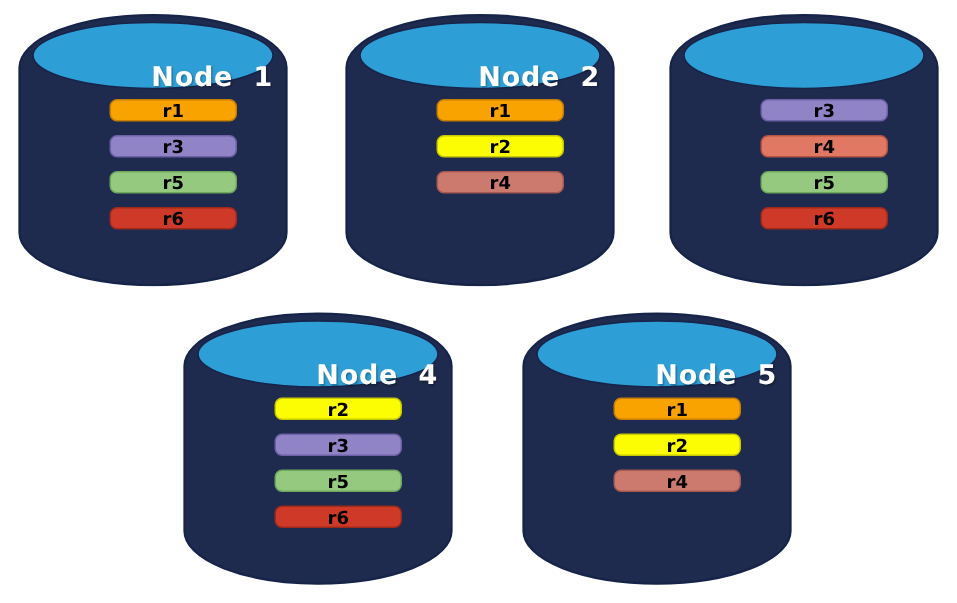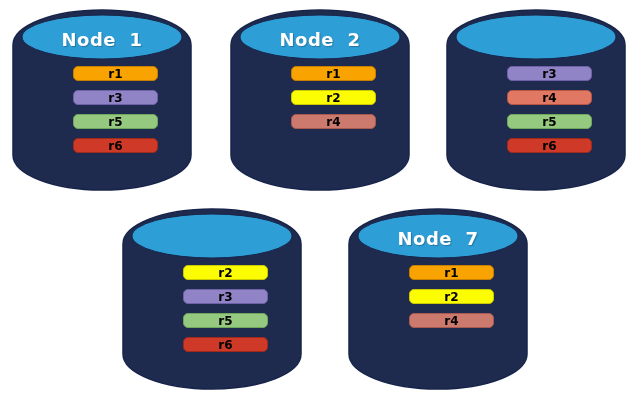--- a/index.html
+++ b/index.html
@@ -32,26 +32,26 @@
     stroke-width: 1.5;
   }
   .cyl-top {
     fill: var(--cylinder_top, #2E9ED6);
     stroke: var(--cylinder_outline, #16234A);
     stroke-width: 1;
   }
   .node-label {
     position: absolute;
     left: 10px;
-    top: 12px;
+    top: 24px;
     width: 160px;
     height: 36px;
     display: flex;
     align-items: center;
-    justify-content: center;
+    justify-content: flex-end;
     color: var(--node_label_text, #ffffff);
     font-size: 18px;
     font-weight: bold;
     letter-spacing: 0.5px;
     white-space: pre;
     text-shadow: 1px 1px 1px rgba(0,0,0,0.25);
   }
   .bars {
     position: absolute;
     left: 33px;
@@ -143,20 +143,23 @@
           <span>r6</span>
         </div>
       </div>
   </div>
 
   <div class="node" style="left: 122px; top: 208px;">
     <svg class="cylinder" viewBox="0 0 180 182" width="180" height="182">
       <path class="cyl-body" d="M1,36 A89,35 0 0 1 179,36 L179,146 A89,35 0 0 1 1,146 Z"></path>
       <ellipse class="cyl-top" cx="90" cy="28" rx="80" ry="22"></ellipse>
     </svg>
+    <div class="node-label">
+      <span>Node  4</span>
+    </div>
     <div class="bars">
         <div class="bar" style="background: rgb(252, 252, 2); border-color: rgb(201, 201, 0);">
           <span>r2</span>
         </div>
         <div class="bar" style="background: rgb(145, 132, 198); border-color: rgb(111, 97, 168);">
           <span>r3</span>
         </div>
         <div class="bar" style="background: rgb(149, 201, 127); border-color: rgb(111, 168, 92);">
           <span>r5</span>
         </div>
@@ -165,21 +168,21 @@
         </div>
       </div>
   </div>
 
   <div class="node" style="left: 348px; top: 208px;">
     <svg class="cylinder" viewBox="0 0 180 182" width="180" height="182">
       <path class="cyl-body" d="M1,36 A89,35 0 0 1 179,36 L179,146 A89,35 0 0 1 1,146 Z"></path>
       <ellipse class="cyl-top" cx="90" cy="28" rx="80" ry="22"></ellipse>
     </svg>
     <div class="node-label">
-      <span>Node  7</span>
+      <span>Node  5</span>
     </div>
     <div class="bars">
         <div class="bar" style="background: rgb(249, 163, 1); border-color: rgb(199, 127, 0);">
           <span>r1</span>
         </div>
         <div class="bar" style="background: rgb(252, 252, 2); border-color: rgb(201, 201, 0);">
           <span>r2</span>
         </div>
         <div class="bar" style="background: rgb(205, 122, 110); border-color: rgb(168, 90, 80);">
           <span>r4</span>

